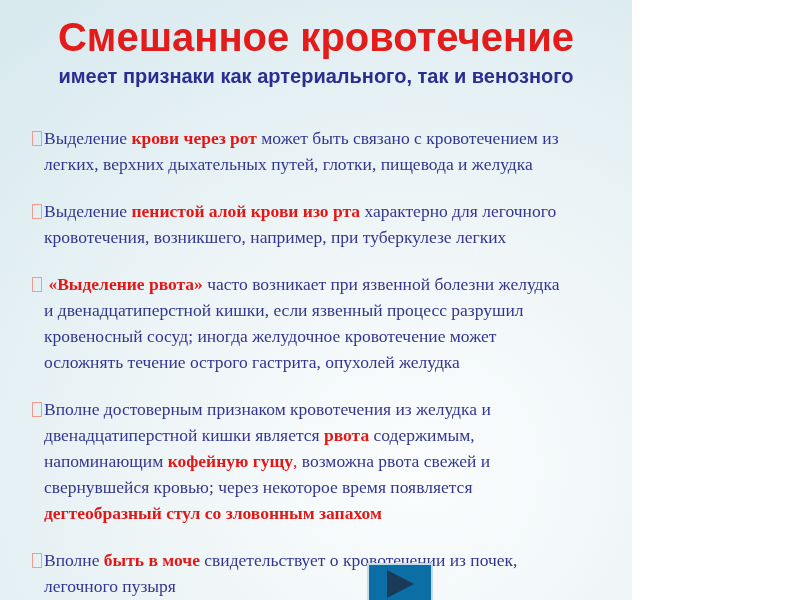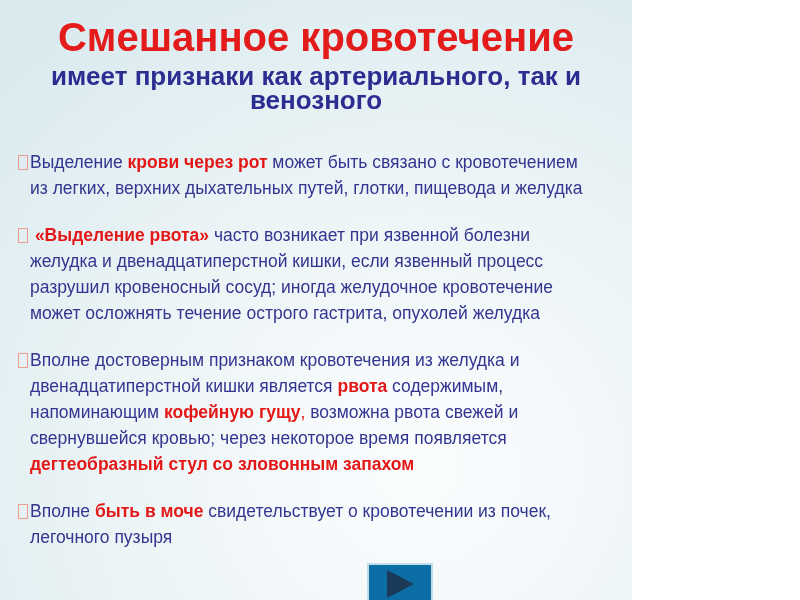--- a/index.html
+++ b/index.html
@@ -23,36 +23,37 @@
   .slide-title{
     margin:14px 0 0;
     font-size:40px;
     font-weight:700;
     line-height:46px;
     text-align:center;
     color:var(--title-red);
   }
   .slide-subtitle{
     margin:4px 15px 0;
-    font-size:26px;
+    font-size:20px;
     font-weight:700;
     line-height:24px;
     text-align:center;
     color:var(--subtitle-blue);
   }
   .bullets{
     margin:37px 48px 0 17px;
     font-size:17.5px;
     line-height:26px;
   }
   .bullet{
-    margin:0 1px 21px;
+    margin:0 15px 21px;
     padding-left:12px;
     text-indent:-12px;
     color:var(--body-blue);
+    font-family:Liberation Serif, serif;
   }
   .bullet-box{
     display:inline-block;
     width:8px;height:13px;
     border:1px solid var(--bullet-box-red);
     margin-right:2px;
     vertical-align:-2px;
     text-indent:0;
   }
   .seg-blue{color:var(--body-blue);}
@@ -78,20 +79,21 @@
 </style>
 </head>
 <body>
 
 <div class="slide">
   <h1 class="slide-title">Смешанное кровотечение</h1>
   <h2 class="slide-subtitle">имеет признаки как артериального, так и венозного</h2>
 
   <div class="bullets">
       <p class="bullet"><span class="bullet-box"></span><span class="seg-blue">Выделение </span><span class="seg-red-bold">крови через рот</span><span class="seg-blue"> может быть связано с кровотечением из легких, верхних дыхательных путей, глотки, пищевода и желудка</span></p>
+      <p class="bullet"><span class="bullet-box"></span><span class="seg-blue">Выделение </span><span class="seg-red-bold">пенистой алой крови изо рта</span><span class="seg-blue"> характерно для легочного кровотечения, возникшего, например, при туберкулезе легких</span></p>
       <p class="bullet"><span class="bullet-box"></span><span class="seg-blue"> </span><span class="seg-red-bold">«Выделение рвота»</span><span class="seg-blue"> часто возникает при язвенной болезни желудка и двенадцатиперстной кишки, если язвенный процесс разрушил кровеносный сосуд; иногда желудочное кровотечение может осложнять течение острого гастрита, опухолей желудка</span></p>
       <p class="bullet"><span class="bullet-box"></span><span class="seg-blue">Вполне достоверным признаком кровотечения из желудка и двенадцатиперстной кишки является </span><span class="seg-red-bold">рвота</span><span class="seg-blue"> содержимым, напоминающим </span><span class="seg-red-bold">кофейную гущу</span><span class="seg-red">,</span><span class="seg-blue"> возможна рвота свежей и свернувшейся кровью; через некоторое время появляется </span><span class="seg-red-bold">дегтеобразный стул со зловонным запахом</span></p>
       <p class="bullet"><span class="bullet-box"></span><span class="seg-blue">Вполне </span><span class="seg-red-bold">быть в моче</span><span class="seg-blue"> свидетельствует о кровотечении из почек, легочного пузыря</span></p>
     </div>
 
   <button class="nav-btn">
     <span class="play-icon"></span>
   </button>
 </div>
 

